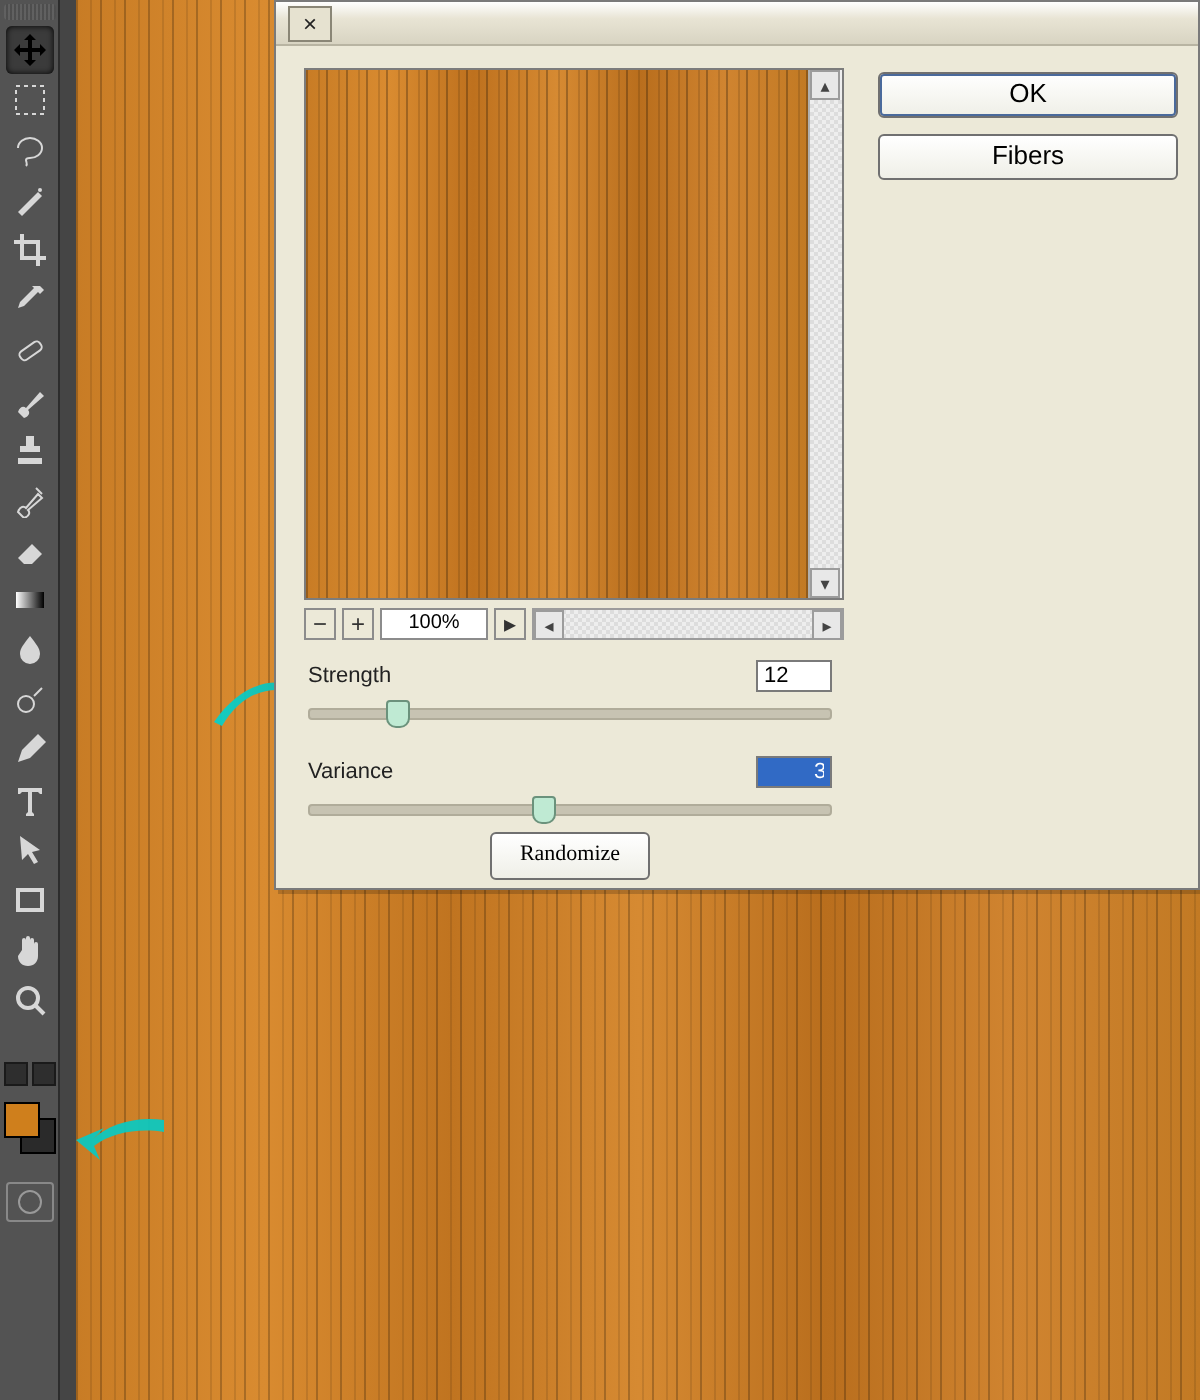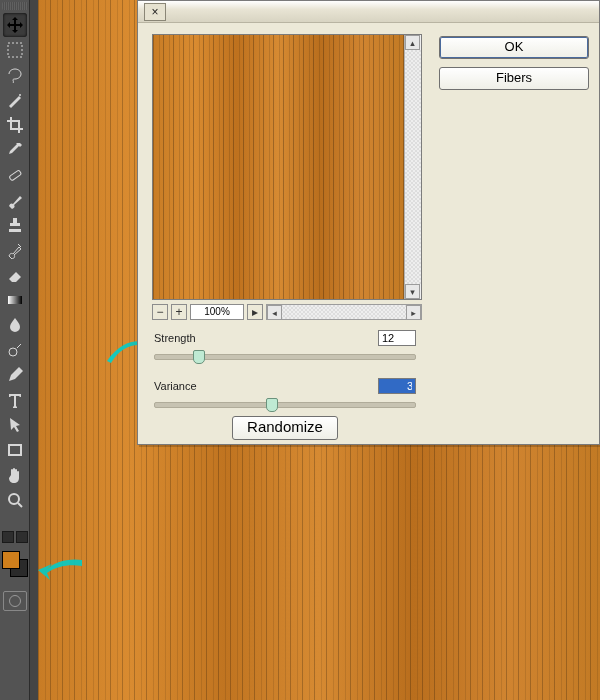--- a/index.html
+++ b/index.html
@@ -209,21 +209,21 @@
   .slider-thumb{
     position:absolute; top:-5px; width:10px;height:12px;
     background:#bfead3;border:1px solid #6b927c;border-radius:2px 2px 5px 5px;
     transform:translateX(-50%);
   }
 
   .randomize-wrap{position:absolute;left:16px;top:394px;width:262px;text-align:center;}
   .randomize{
     display:inline-block;height:22px;padding:0 14px;line-height:20px;
     border:1px solid #707070;border-radius:3px;
-    background:linear-gradient(#ffffff,#efefe7);cursor:pointer;font-size:15px;
+    background:linear-gradient(#ffffff,#efefe7);cursor:pointer;font-size:11px;font-family:Liberation Serif, serif;
   }
 
   
   .behind-panel{
     position:absolute;left:258px;top:108px;width:30px;height:150px;
     background:#ece9d8;border-left:2px solid #bdb9a6;opacity:.35;
   }
 </style>
 </head>
 <body>

